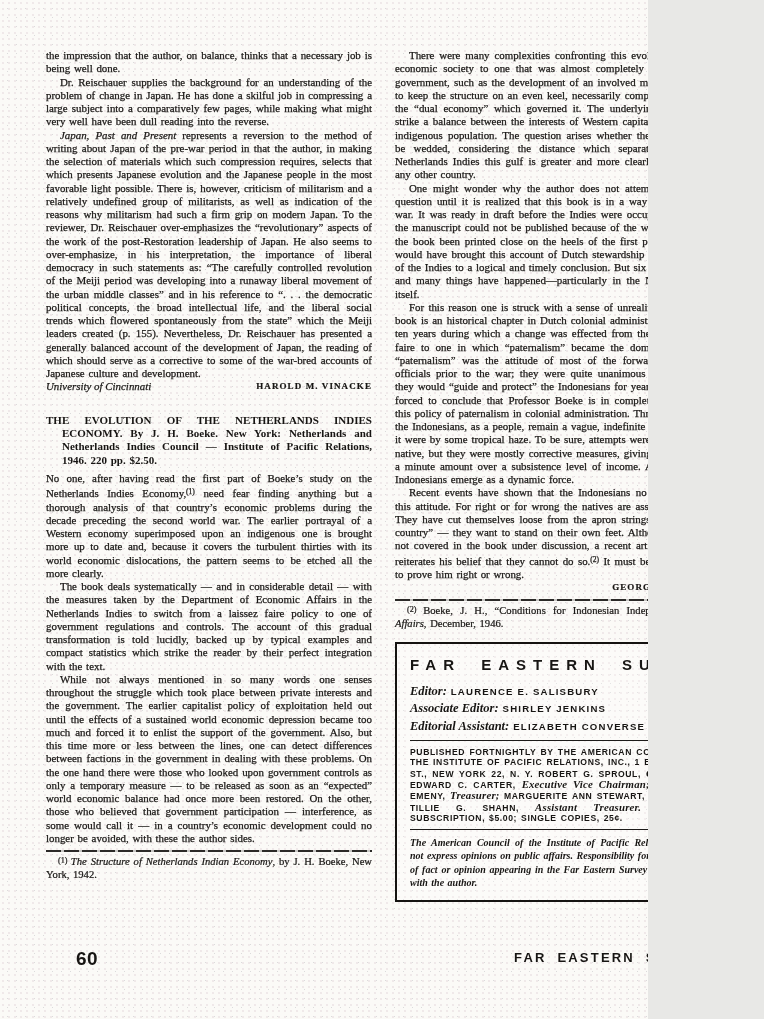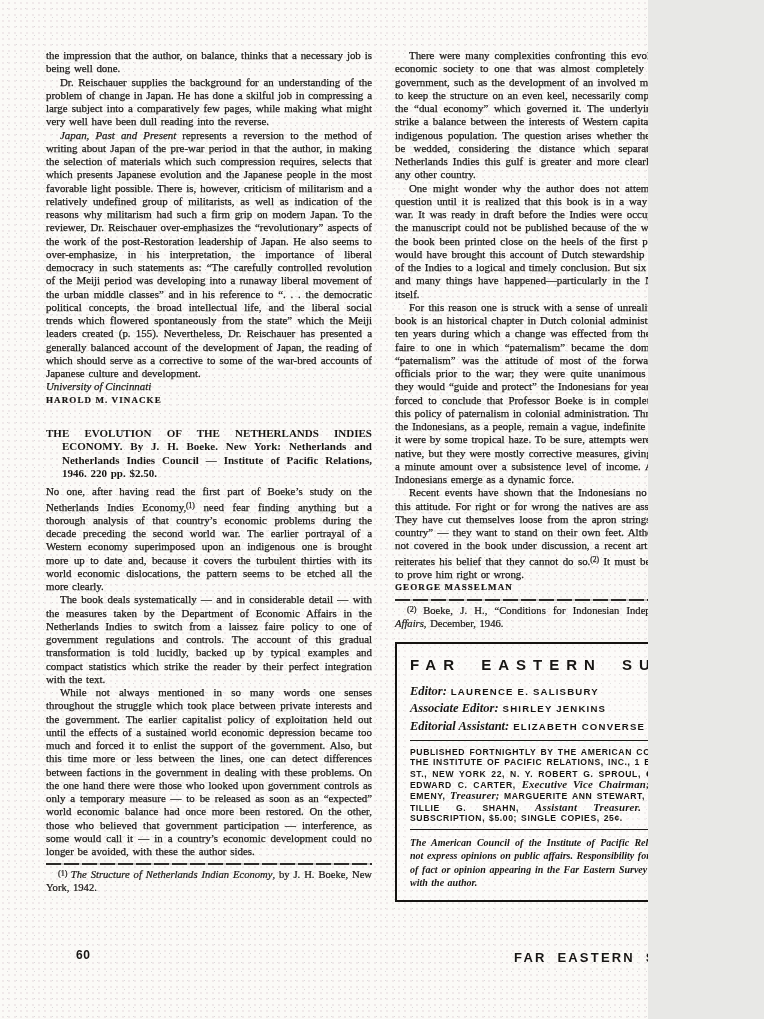--- a/index.html
+++ b/index.html
@@ -20,22 +20,22 @@
   .col-right { left:395px; width:335px; }
   p.body {
     font-size:10.9px; line-height:13.25px; text-align:justify;
     word-spacing:1px; -webkit-text-stroke:.25px #1c1a18;
   }
   p.indent { text-indent:14px; }
   .s-i  { font-style:italic; }
   .s-sup{ font-size:7.5px; vertical-align:3px; letter-spacing:0; }
   .s-m  { font-size:8.2px; vertical-align:1.5px; }
   .sigline {
-    display:flex; justify-content:space-between; align-items:flex-start;
-    font-size:10.9px; line-height:13.25px;flex-direction:column;
+    display:flex; justify-content:space-between; align-items:center;
+    font-size:10.9px; line-height:13.25px;
   }
   .affil { font-style:italic; -webkit-text-stroke:.25px #1c1a18; }
   .signame {
     font-size:9px; font-weight:700; letter-spacing:1.1px;
     -webkit-text-stroke:.2px #1c1a18;
   }
   .sig-right { justify-content:flex-end; }
   .review-heading {
     margin:20px 0 5px; font-size:11px; line-height:13.4px; font-weight:700;
     text-align:justify; padding-left:16px; text-indent:-16px; word-spacing:1px;
@@ -72,21 +72,21 @@
   .s-it {
     font-family:"Liberation Serif", serif; font-style:italic;
     font-weight:700; font-size:10.8px; letter-spacing:.2px;
   }
   .mh-disclaimer {
     font-style:italic; font-weight:700; font-size:10px; line-height:13.2px;
     text-align:justify; word-spacing:1px;
   }
   .footer-pagenum {
     position:absolute; left:76px; top:948px;
-    font-family:"Liberation Sans", sans-serif; font-weight:700; font-size:12px;
+    font-family:"Liberation Sans", sans-serif; font-weight:700; font-size:19px;
     letter-spacing:.5px;
   }
   .footer-journal {
     position:absolute; left:514px; top:950px;
     font-family:"Liberation Sans", sans-serif; font-weight:700; font-size:13px;
     letter-spacing:2.2px; word-spacing:5px; white-space:nowrap;
   }
   .footer-emblem {
     position:absolute; left:656px; top:971px;
     display:flex; align-items:center; gap:2px;

